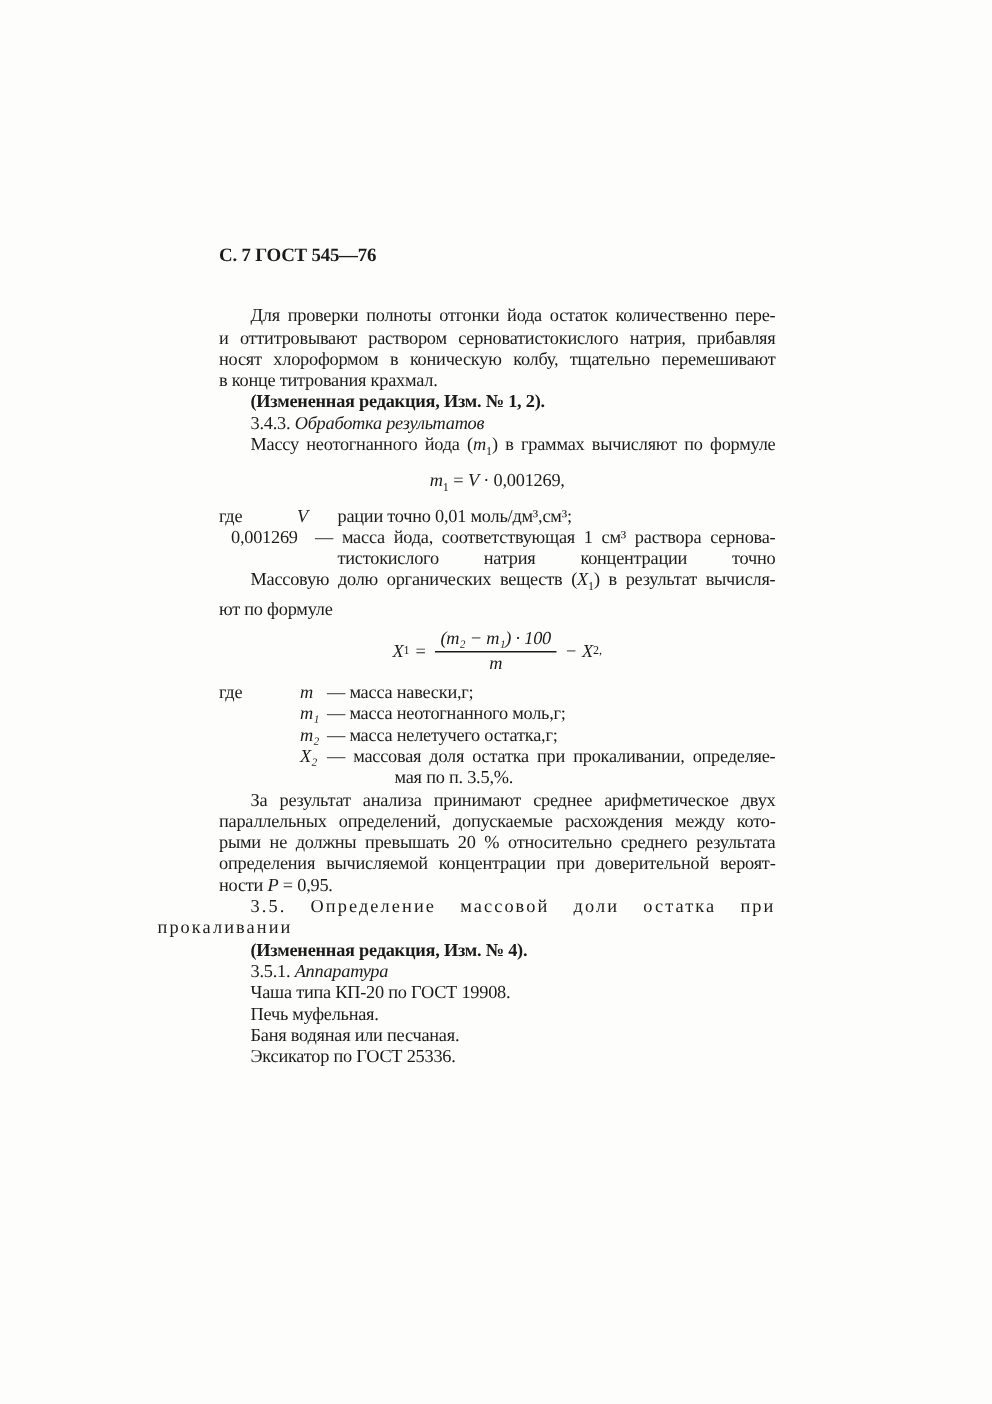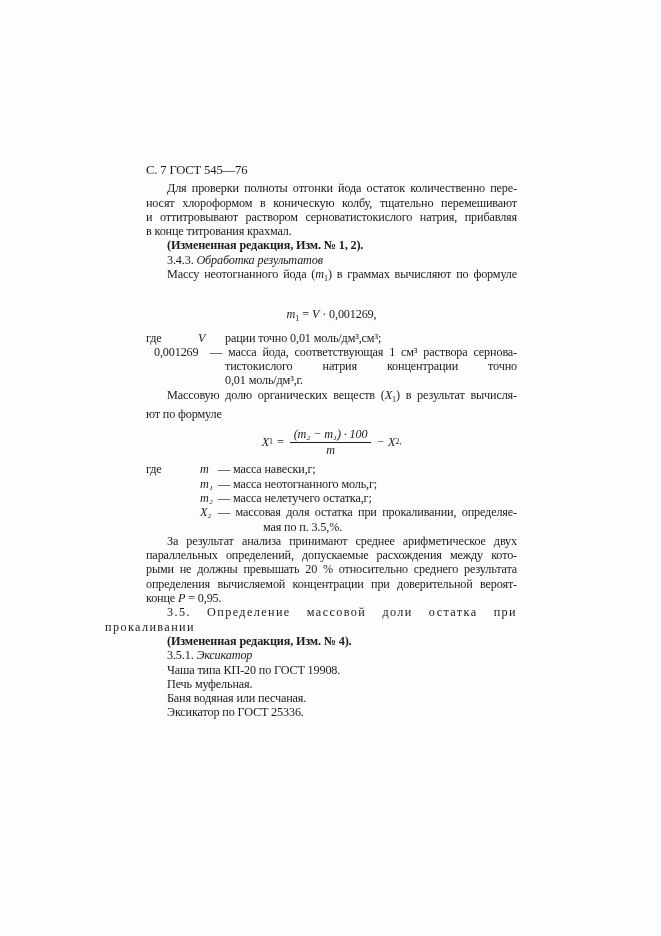--- a/index.html
+++ b/index.html
@@ -1,27 +1,27 @@
 <!DOCTYPE html>
 <html><head>
 <meta charset="utf-8">
 <style>
   html,body{margin:0;padding:0;}
   body{width:661px;height:936px;background:#fdfdfb;position:relative;
        font-family:"Liberation Serif", serif;color:#1b1b1b;}
   .content{position:absolute;left:146px;top:163px;width:371px;
            font-size:12.2px;line-height:14.3px;letter-spacing:-0.15px;}
-  .hdr{font-weight:normal;margin-bottom:4px;font-size:12.6px;}
+  .hdr{font-weight:bold;margin-bottom:26px;font-size:12.6px;}
   .ln{min-height:14.3px;white-space:nowrap;}
   .j{text-align:justify;text-align-last:justify;}
   .ind{text-indent:21px;}
   .b{font-weight:bold;}
   .i{font-style:italic;}
   
-  .formula{text-align-last:center;margin:20px 0 4px;white-space:nowrap;}
+  .formula{text-align-last:center;margin:4px 0 4px;white-space:nowrap;}
   .formula sub, .frml sub{font-size:8px;letter-spacing:0;}
   .feq{margin:0 3px;}
   .frest{margin-left:3px;}
   .f2{display:flex;justify-content:center;align-items:center;margin:5px 0 5px;}
   .frac{display:inline-flex;flex-direction:column;align-items:center;margin:0 2px;text-align:right;}
   .fnum{padding:0 4px 1px;border-bottom:1.1px solid #1b1b1b;}
   .fden{padding-top:0px;}
   .op{margin:0 4px;}
   
   .def{position:relative;}
@@ -41,22 +41,22 @@
 </style>
 </head>
 <body>
 
 <div class="content">
 
   <div class="hdr ln">С. 7 ГОСТ 545—76</div>
 
   <div>
     <div class="ln j ind">Для проверки полноты отгонки йода остаток количественно пере-</div>
+    <div class="ln j">и оттитровывают раствором серноватистокислого натрия, прибавляя</div>
     <div class="ln j">носят хлороформом в коническую колбу, тщательно перемешивают</div>
-    <div class="ln j">и оттитровывают раствором серноватистокислого натрия, прибавляя</div>
     <div class="ln">в конце титрования крахмал.</div>
   </div>
 
   <div class="ln ind b">(Измененная редакция, Изм. № 1, 2).</div>
 
   <div class="ln ind">
     <span>3.4.3.</span>
     <span class="i">Обработка результатов</span>
   </div>
 
@@ -70,21 +70,20 @@
     <div class="dl1">
       <div class="ln">рации точно 0,01 моль/дм³,см³;</div>
     </div>
   </div>
 
   <div class="def">
     <span class="dnum">0,001269</span>
     <div class="dl1">
       <div class="ln j dash1">— масса йода, соответствующая 1 см³ раствора сернова-</div>
       <div class="ln j">тистокислого натрия концентрации точно</div>
-      <div class="ln">0,01 моль/дм³,г.</div>
     </div>
   </div>
 
   <div>
     <div class="ln j ind frml"><span>Массовую долю органических веществ (</span><span class="i">X</span><sub>1</sub><span>) в результат вычисля-</span></div>
     <div class="ln">ют по формуле</div>
   </div>
 
   <div class="f2 frml">
       <span class="i">X</span>
@@ -124,34 +123,34 @@
       <div class="ln j dash2">— массовая доля остатка при прокаливании, определяе-</div>
       <div class="ln ind2">мая по п. 3.5,%.</div>
     </div>
   </div>
 
   <div>
     <div class="ln j ind">За результат анализа принимают среднее арифметическое двух</div>
     <div class="ln j">параллельных определений, допускаемые расхождения между кото-</div>
     <div class="ln j">рыми не должны превышать 20 % относительно среднего результата</div>
     <div class="ln j">определения вычисляемой концентрации при доверительной вероят-</div>
-    <div class="ln"><span>конце </span><span class="i">P</span><span> = 0,95.</span></div>
+    <div class="ln"><span>ности </span><span class="i">P</span><span> = 0,95.</span></div>
   </div>
 
 
   <div class="h35">
     <div class="ln j sp ind62">3.5. Определение массовой доли остатка при</div>
     <div class="ln sp">прокаливании</div>
   </div>
 
   <div class="ln ind b">(Измененная редакция, Изм. № 4).</div>
 
   <div class="ln ind">
     <span>3.5.1.</span>
-    <span class="i">Эксикатор</span>
+    <span class="i">Аппаратура</span>
   </div>
 
   <div>
     <div class="ln ind">Чаша типа КП-20 по ГОСТ 19908.</div>
     <div class="ln ind">Печь муфельная.</div>
     <div class="ln ind">Баня водяная или песчаная.</div>
     <div class="ln ind">Эксикатор по ГОСТ 25336.</div>
   </div>
 
 </div>

